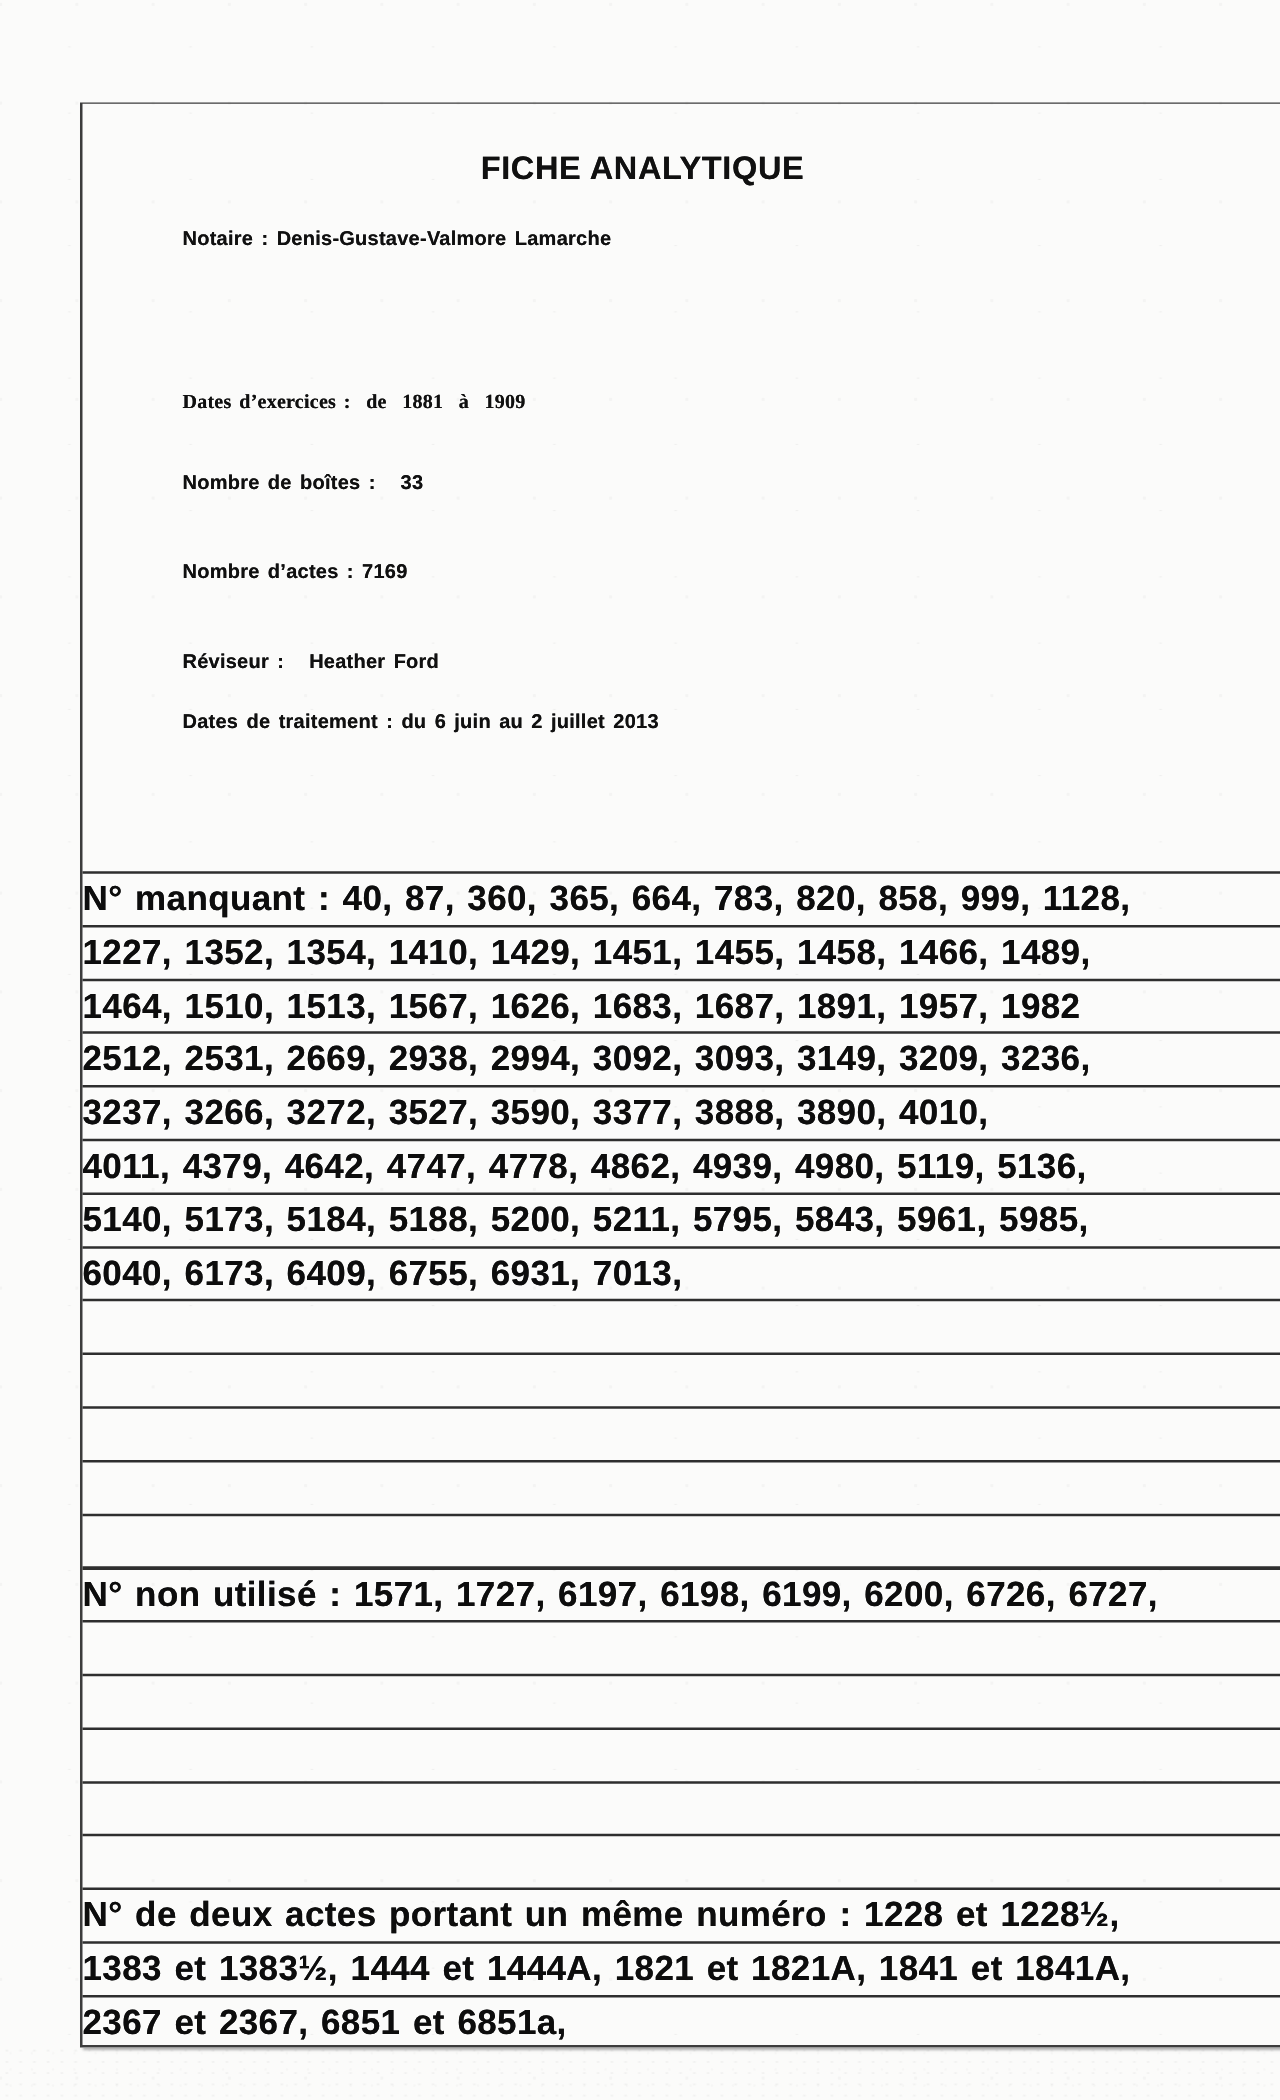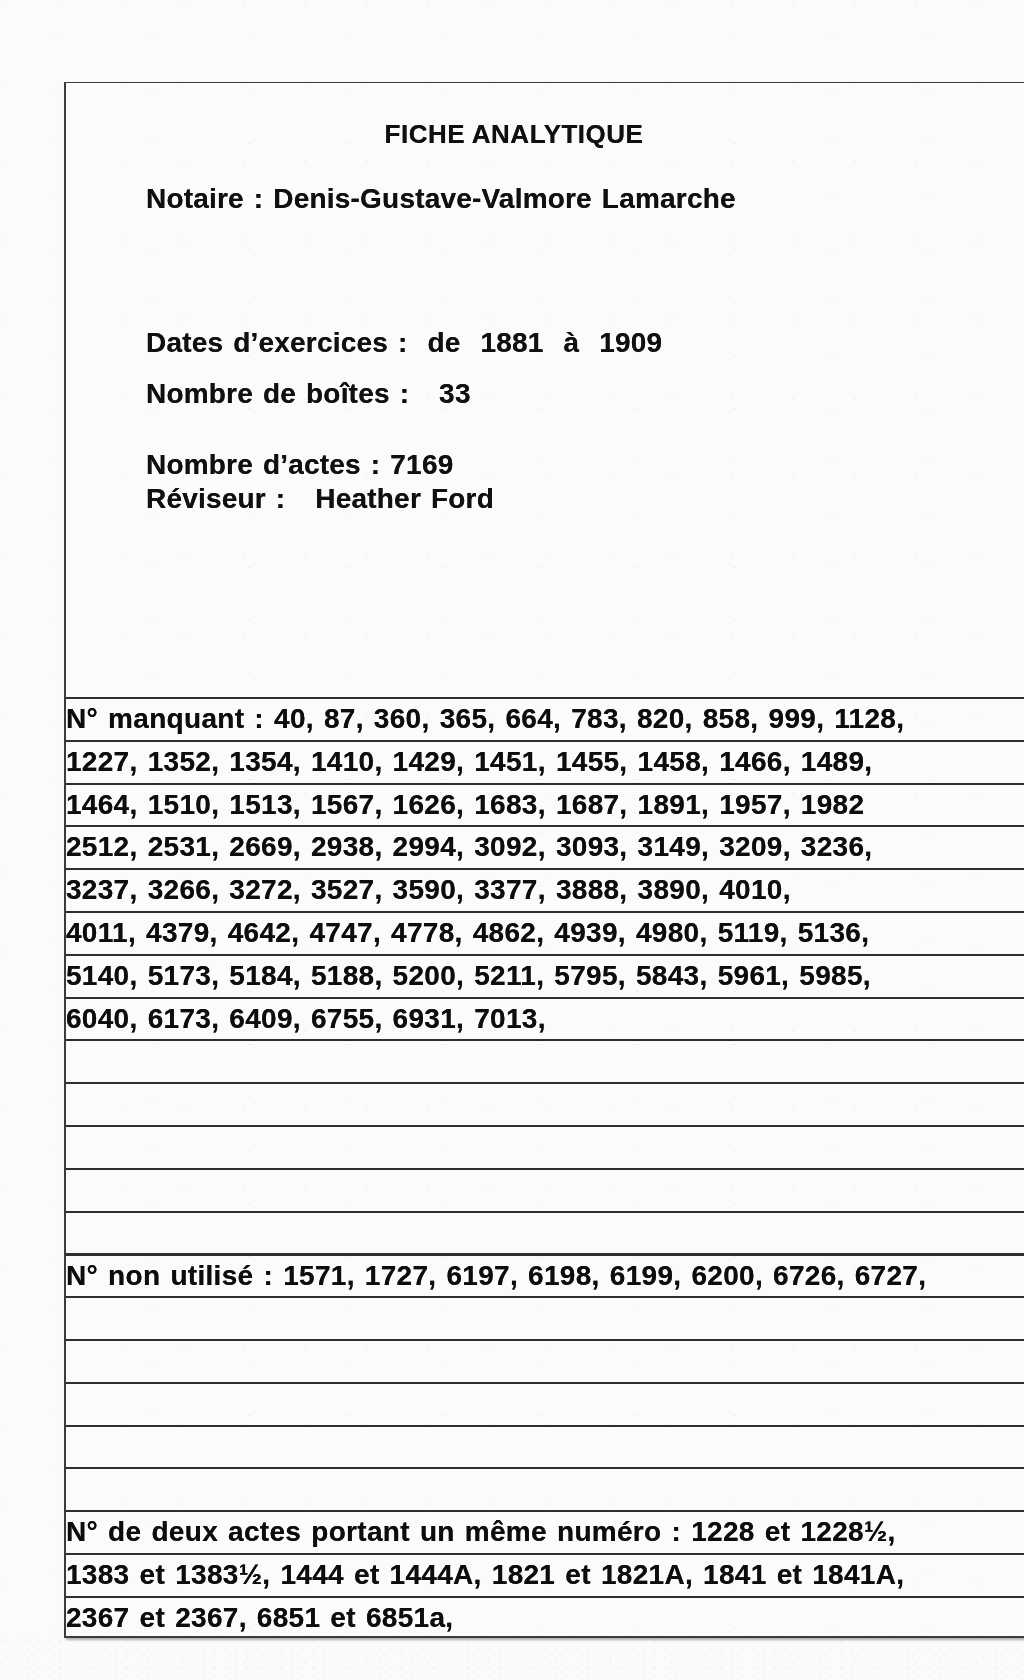--- a/index.html
+++ b/index.html
@@ -49,27 +49,27 @@
     position:absolute;left:0;top:36px;width:100%;
     text-align:center;
     transform:translateX(-34px);
     font-size:26px;font-weight:700;color:#101010;
     letter-spacing:.5px;
     text-shadow:0 0 .5px rgba(15,15,15,.85);
     white-space:pre;
   }
   .field{
     position:absolute;left:80px;
-    font-size:28px;font-weight:700;color:#101010;
+    font-size:16px;font-weight:700;color:#101010;
     letter-spacing:.2px;word-spacing:2px;
     text-shadow:0 0 .5px rgba(15,15,15,.85);
     white-space:pre;
   }
-  .f0{top:100px;} .f1{top:165px;} .f2{top:244px;}
-  .f3{top:295px;} .f4{top:366px;} .f5{top:400px;} .f6{top:486px;}
+  .f0{top:100px;} .f1{top:165px;} .f2{top:230px;font-family:Liberation Serif, serif;}
+  .f3{top:295px;} .f4{top:366px;} .f5{top:438px;} .f6{top:486px;}
 
   .tbl{position:relative;}
   .row{
     box-sizing:border-box;
     height:42.8px;
     border-top:2px solid #2e2e2e;
     padding-left:0;
     font-size:28px;font-weight:700;color:#0d0d0d;
     letter-spacing:.3px;word-spacing:2px;
     line-height:40px;
@@ -85,20 +85,21 @@
 <div class="page">
   <div class="sheet">
 
     <div class="hdr">
       <div class="title">FICHE ANALYTIQUE</div>
       <div class="field f0">Notaire : Denis-Gustave-Valmore Lamarche</div>
       <div class="field f2">Dates d’exercices :  de  1881  à  1909</div>
       <div class="field f3">Nombre de boîtes :   33</div>
       <div class="field f4">Nombre d’actes : 7169</div>
       <div class="field f5">Réviseur :   Heather Ford</div>
+      <div class="field f6">Dates de traitement : du 6 juin au 2 juillet 2013</div>
     </div>
 
     <div class="tbl sec1">
       <div class="row first">N° manquant : 40, 87, 360, 365, 664, 783, 820, 858, 999, 1128,</div>
       <div class="row">1227, 1352, 1354, 1410, 1429, 1451, 1455, 1458, 1466, 1489,</div>
       <div class="row">1464, 1510, 1513, 1567, 1626, 1683, 1687, 1891, 1957, 1982</div>
       <div class="row">2512, 2531, 2669, 2938, 2994, 3092, 3093, 3149, 3209, 3236,</div>
       <div class="row">3237, 3266, 3272, 3527, 3590, 3377, 3888, 3890, 4010,</div>
       <div class="row">4011, 4379, 4642, 4747, 4778, 4862, 4939, 4980, 5119, 5136,</div>
       <div class="row">5140, 5173, 5184, 5188, 5200, 5211, 5795, 5843, 5961, 5985,</div>

